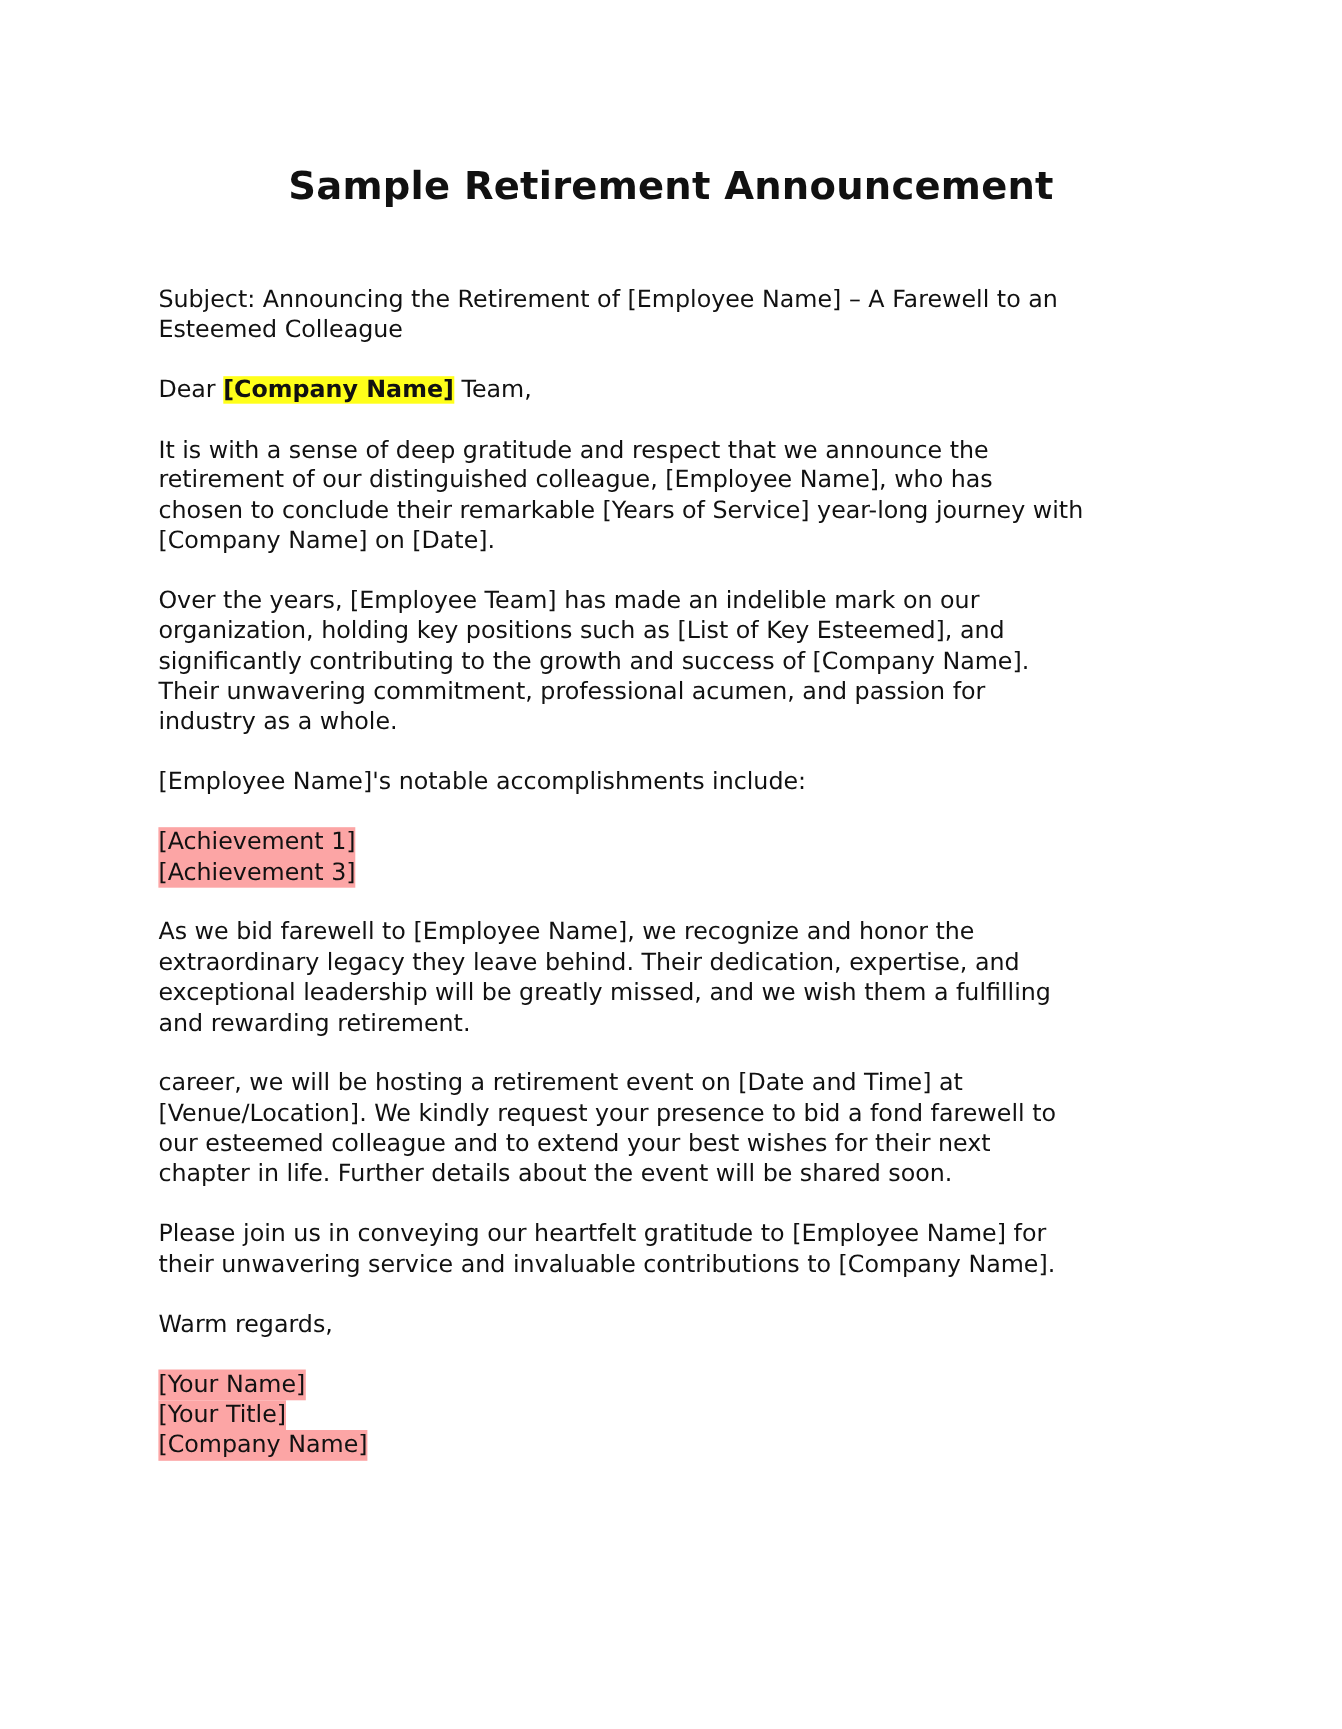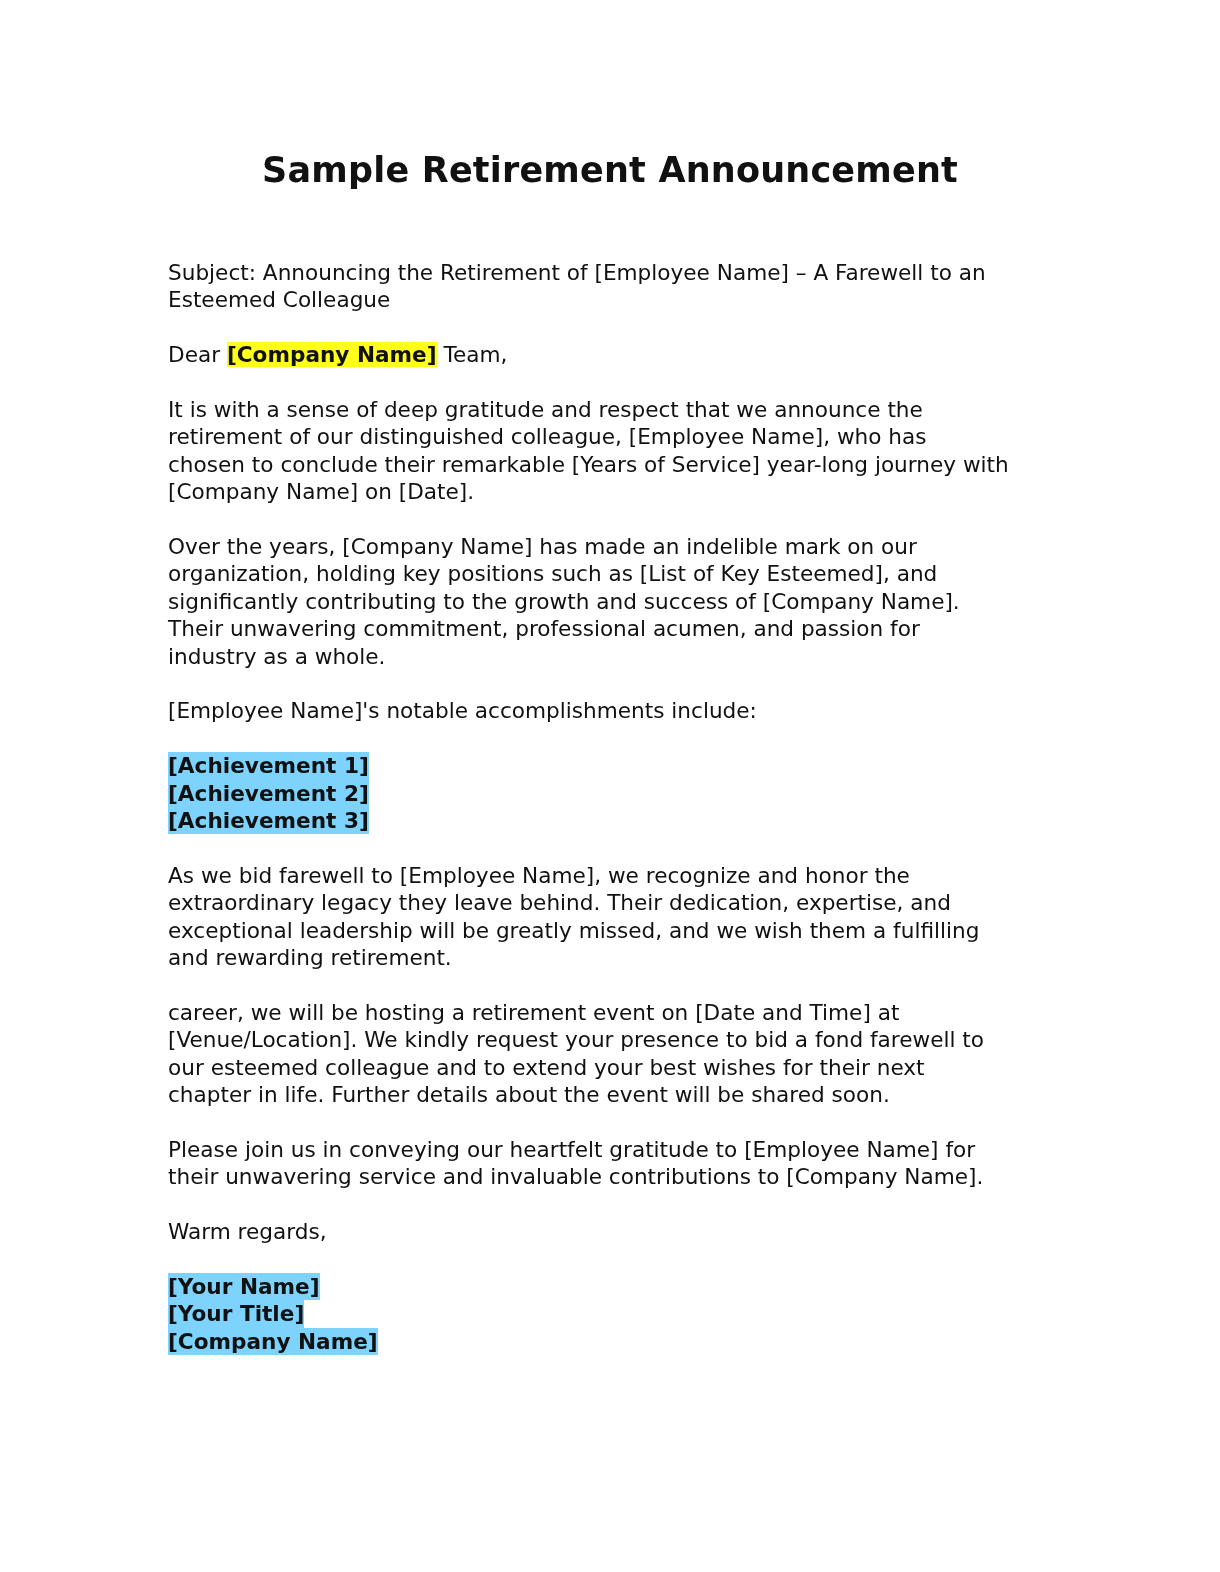--- a/index.html
+++ b/index.html
@@ -1,25 +1,25 @@
 <!DOCTYPE html>
 <html><head>
 <meta charset="utf-8">
 <style>
   html, body { margin: 0; padding: 0; background: #ffffff; }
   body { width: 1220px; height: 1572px; position: relative; overflow: hidden;
          font-family: "DejaVu Sans", sans-serif; color: #111111; }
   .title { position: absolute; top: 148px; left: 0; width: 1220px; text-align: center;
            font-size: 35px; font-weight: bold; letter-spacing: 0.2px; line-height: 44px; margin: 0; }
-  .body { position: absolute; top: 259px; left: 168px; width: 940px;
+  .body { position: absolute; top: 259px; left: 144px; width: 940px;
           font-size: 21.6px; line-height: 27.4px; }
   .para { margin: 0 0 27.4px 0; }
   .line { display: block; white-space: nowrap; }
   .hl { background: #ffff1a; font-weight: bold; }
-  .hl-line { display: inline-block; background: #7dd3fc; font-weight: bold; }
+  .hl-line { display: inline-block; background: #fca5a5; font-weight: normal; }
 </style>
 </head>
 <body>
 
 <h1 class="title">Sample Retirement Announcement</h1>
 
 <div class="body">
 
   <p class="para">
     <span class="line">Subject: Announcing the Retirement of [Employee Name] – A Farewell to an</span>
@@ -31,34 +31,33 @@
   </p>
 
   <p class="para">
     <span class="line">It is with a sense of deep gratitude and respect that we announce the</span>
     <span class="line">retirement of our distinguished colleague, [Employee Name], who has</span>
     <span class="line">chosen to conclude their remarkable [Years of Service] year-long journey with</span>
     <span class="line">[Company Name] on [Date].</span>
   </p>
 
   <p class="para">
-    <span class="line">Over the years, [Company Name] has made an indelible mark on our</span>
+    <span class="line">Over the years, [Employee Team] has made an indelible mark on our</span>
     <span class="line">organization, holding key positions such as [List of Key Esteemed], and</span>
     <span class="line">significantly contributing to the growth and success of [Company Name].</span>
     <span class="line">Their unwavering commitment, professional acumen, and passion for</span>
     <span class="line">industry as a whole.</span>
   </p>
 
   <p class="para">
     <span class="line">[Employee Name]'s notable accomplishments include:</span>
   </p>
 
   <p class="para">
     <span class="line"><span class="hl-line">[Achievement 1]</span></span>
-    <span class="line"><span class="hl-line">[Achievement 2]</span></span>
     <span class="line"><span class="hl-line">[Achievement 3]</span></span>
   </p>
 
   <p class="para">
     <span class="line">As we bid farewell to [Employee Name], we recognize and honor the</span>
     <span class="line">extraordinary legacy they leave behind. Their dedication, expertise, and</span>
     <span class="line">exceptional leadership will be greatly missed, and we wish them a fulfilling</span>
     <span class="line">and rewarding retirement.</span>
   </p>
 

